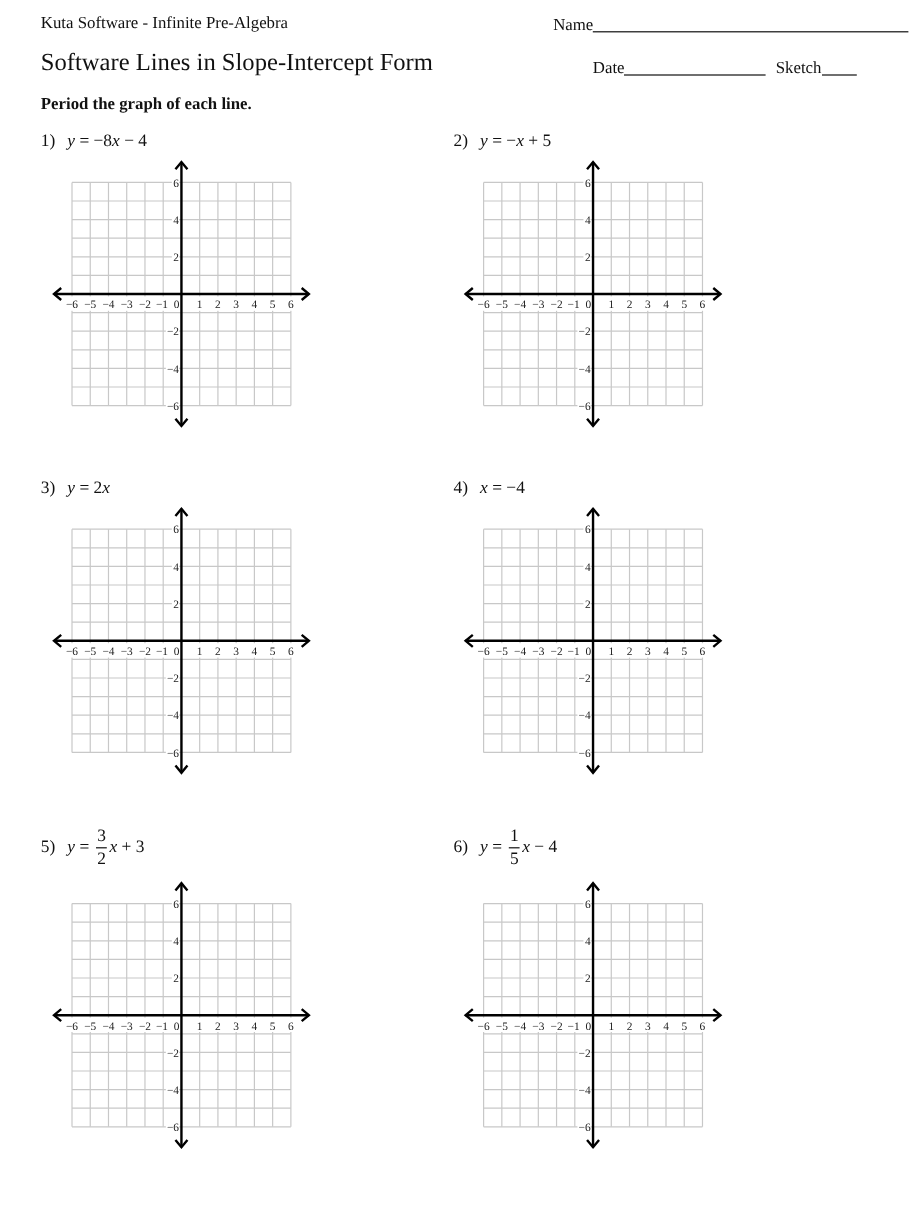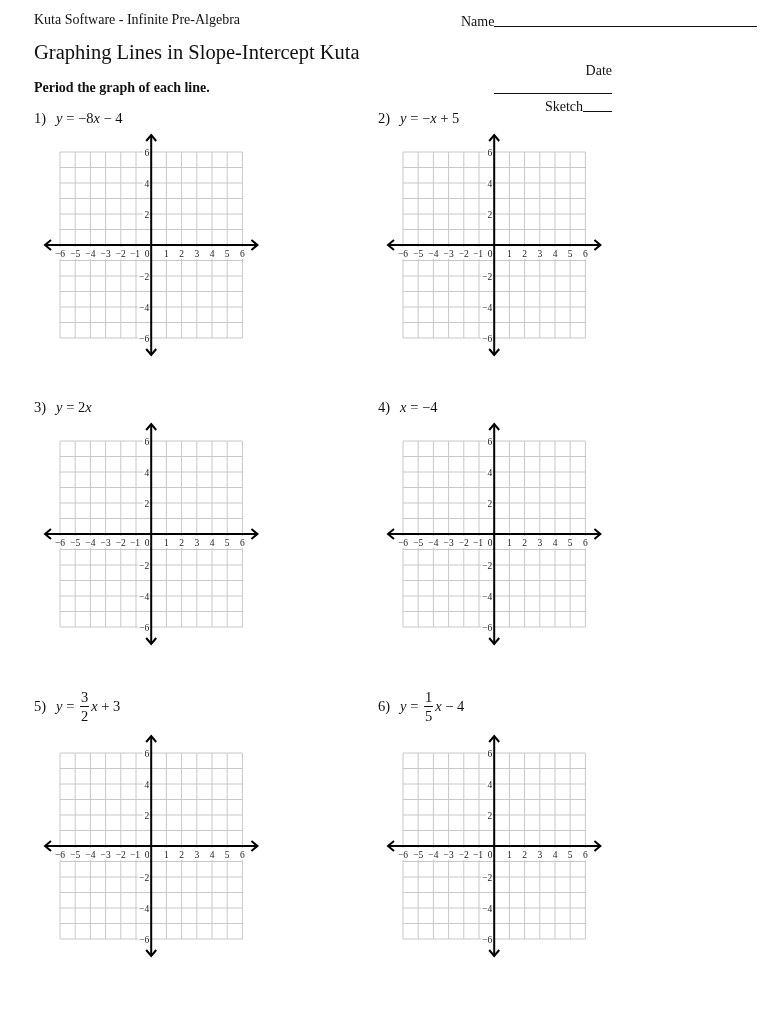--- a/index.html
+++ b/index.html
@@ -5,37 +5,37 @@
   html, body { margin: 0; padding: 0; background: #ffffff; }
   body { width: 770px; height: 1024px; position: relative; overflow: hidden;
          font-family: "Liberation Serif", "DejaVu Serif", serif; color: #111; }
   .abs { position: absolute; white-space: nowrap; }
   .header-left { left: 34px; top: 12px; font-size: 14px; }
   .title { left: 34px; top: 41px; font-size: 20.5px; }
   .instructions { left: 34px; top: 80px; font-size: 14px; font-weight: bold; }
   .field { font-size: 14px; display: flex; align-items: flex-end; }
   .field .line { display: inline-block; border-bottom: 1px solid #111; height: 14px; margin-bottom: 3px; }
   .name-field { left: 417px; top: 12px; margin-left: 44px; }
-  .date-field { left: 494px; top: 63px; flex-direction: column; }
+  .date-field { left: 494px; top: 48px; }
   .period-part { margin-left: 8px; display: flex; align-items: flex-end; }
   .problem-label { font-size: 14.5px; display: flex; align-items: center; }
   .problem-label .num { margin-right: 10px; }
   .eq { font-style: normal; display: inline-flex; align-items: center; }
   .eq i { font-style: italic; }
   .frac { display: inline-flex; flex-direction: column; align-items: center; margin: 0 2px; line-height: 1; }
   .frac .top { border-bottom: 1px solid #111; padding: 0 1px 1px; }
   .frac .bot { padding-top: 2px; }
   .graph { position: absolute; }
   .graph svg { display: block; overflow: visible; }
 </style>
 </head>
 <body>
 
 <div class="abs header-left">Kuta Software - Infinite Pre-Algebra</div>
-<div class="abs title">Graphing Lines in Slope-Intercept Kuta</div>
+<div class="abs title">Software Lines in Slope-Intercept Form</div>
 <div class="abs instructions">Period the graph of each line.</div>
 
 <div class="abs field name-field">
   <span>Name</span>
   <span class="line" style="width:263px"></span>
 </div>
 <div class="abs field date-field">
   <span>Date</span>
   <span class="line" style="width:118px"></span>
   <span class="period-part">

